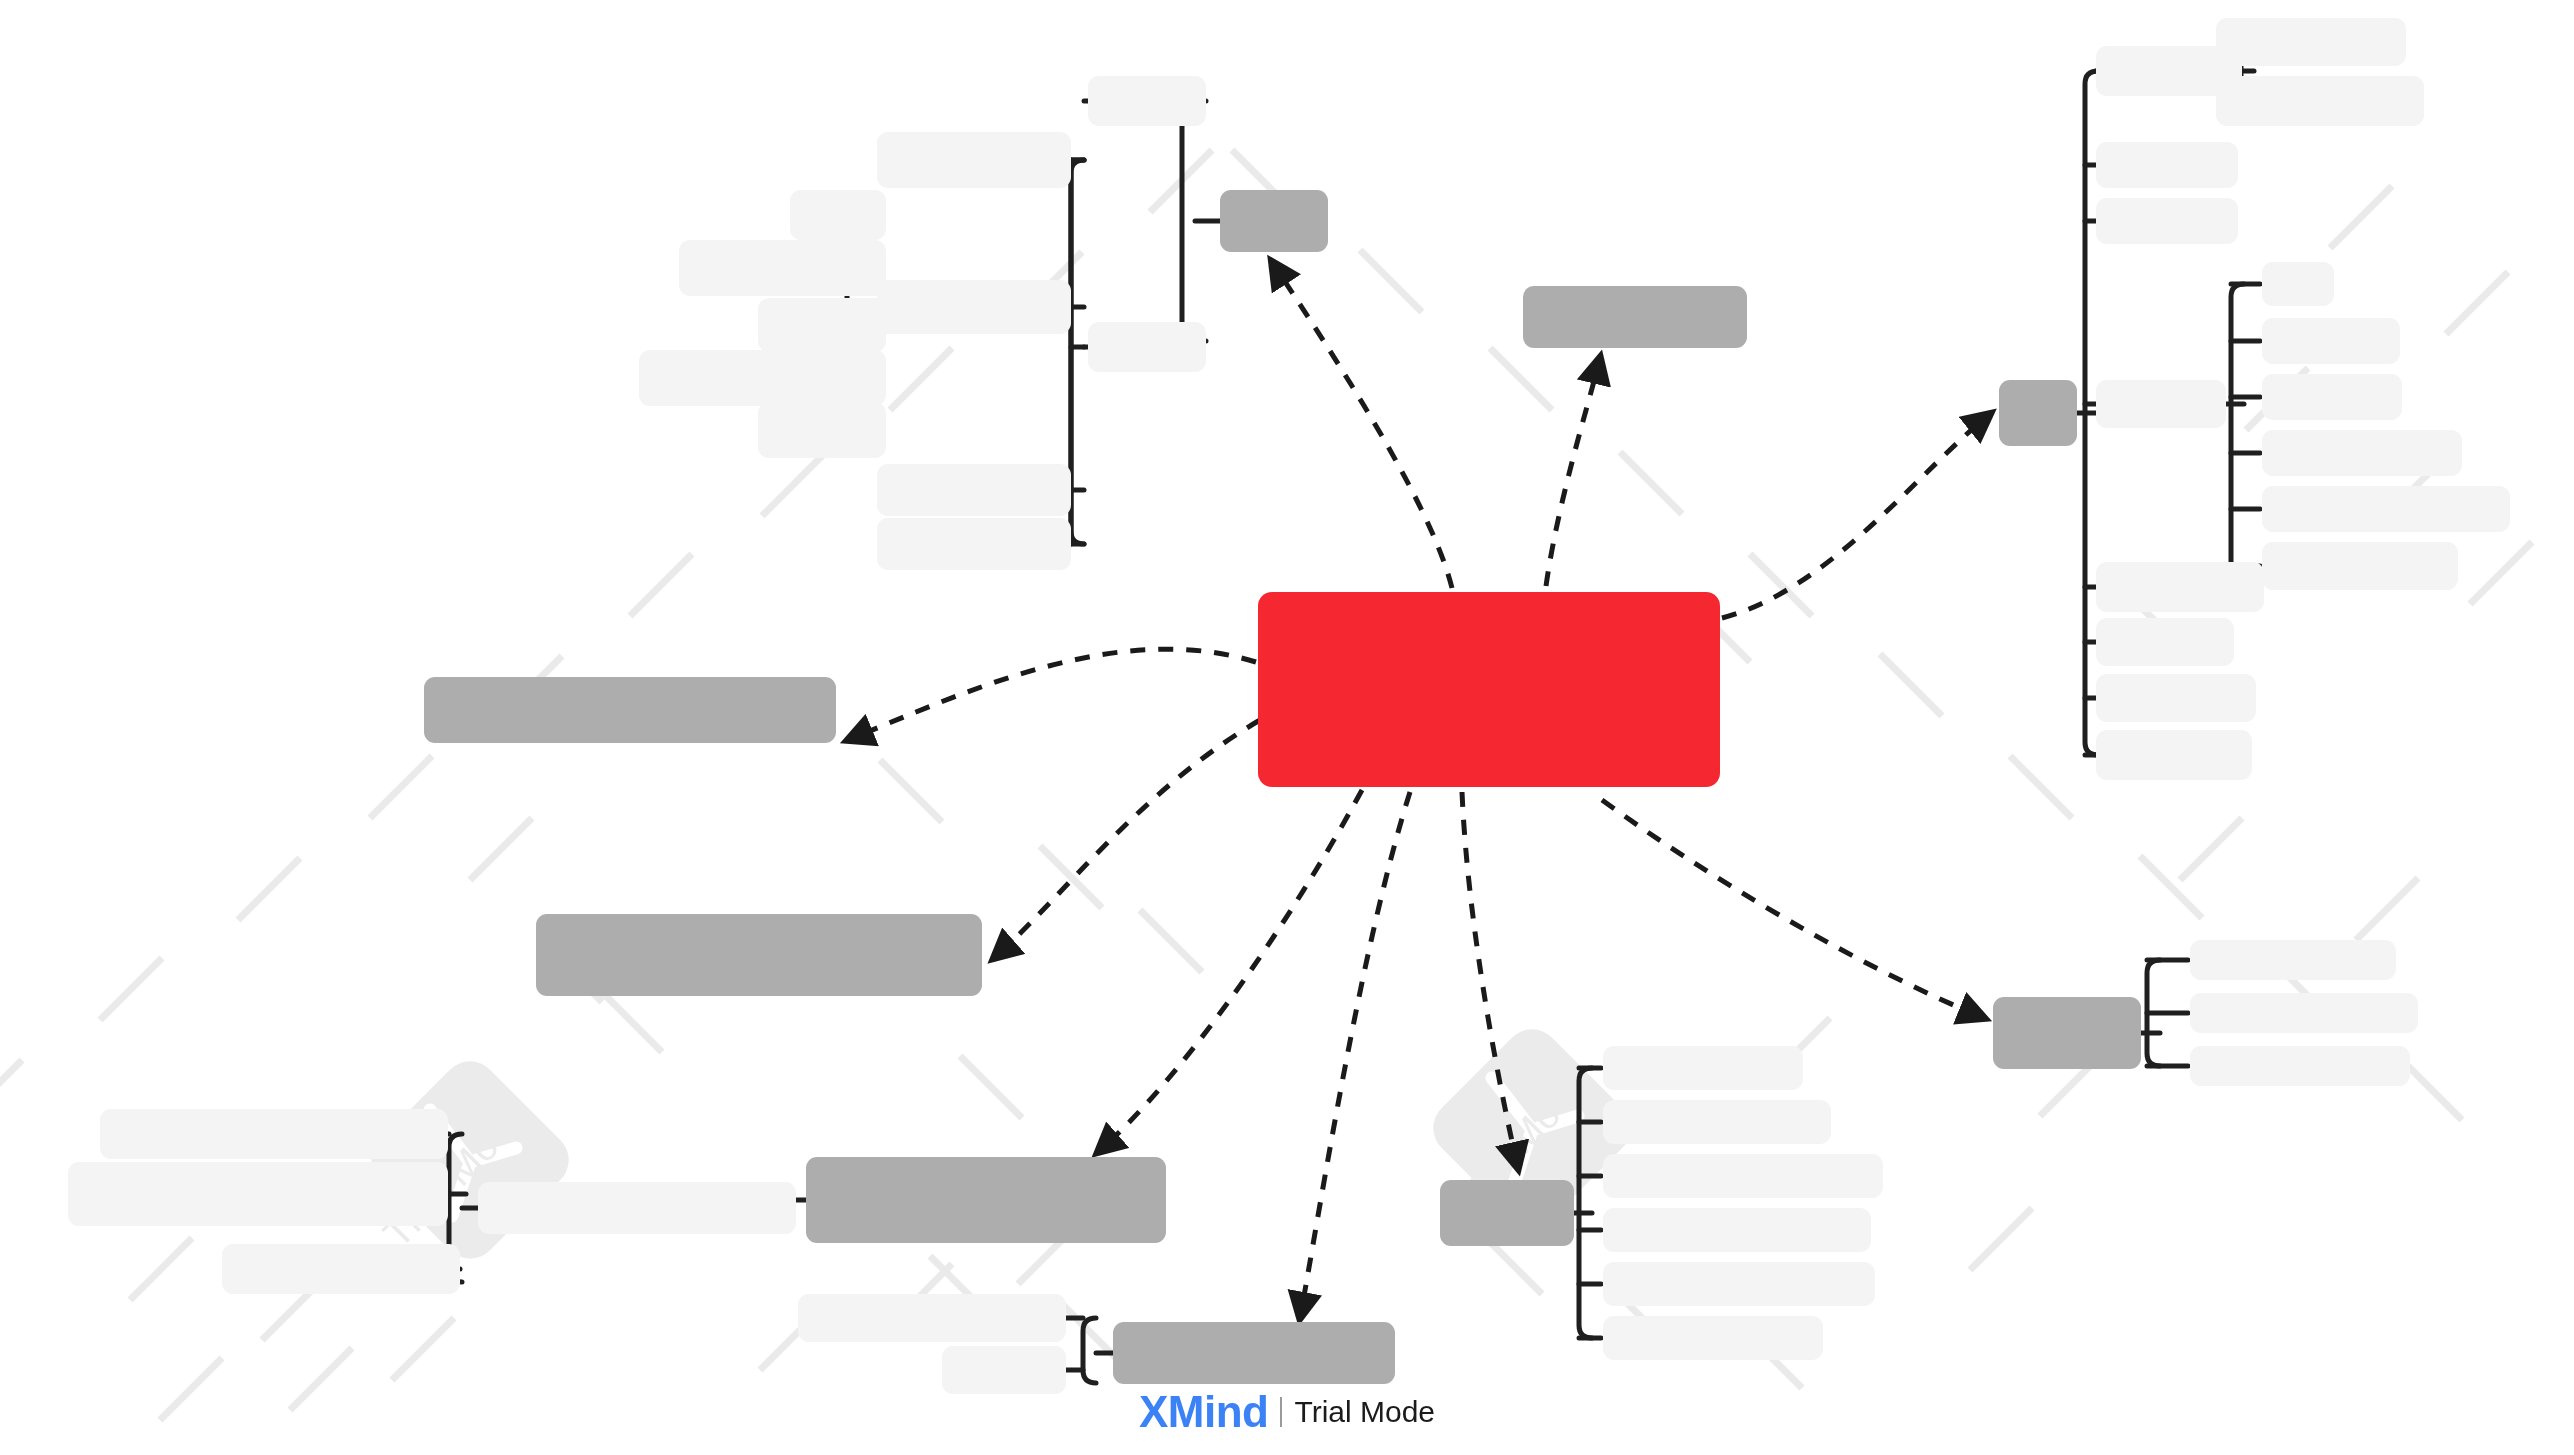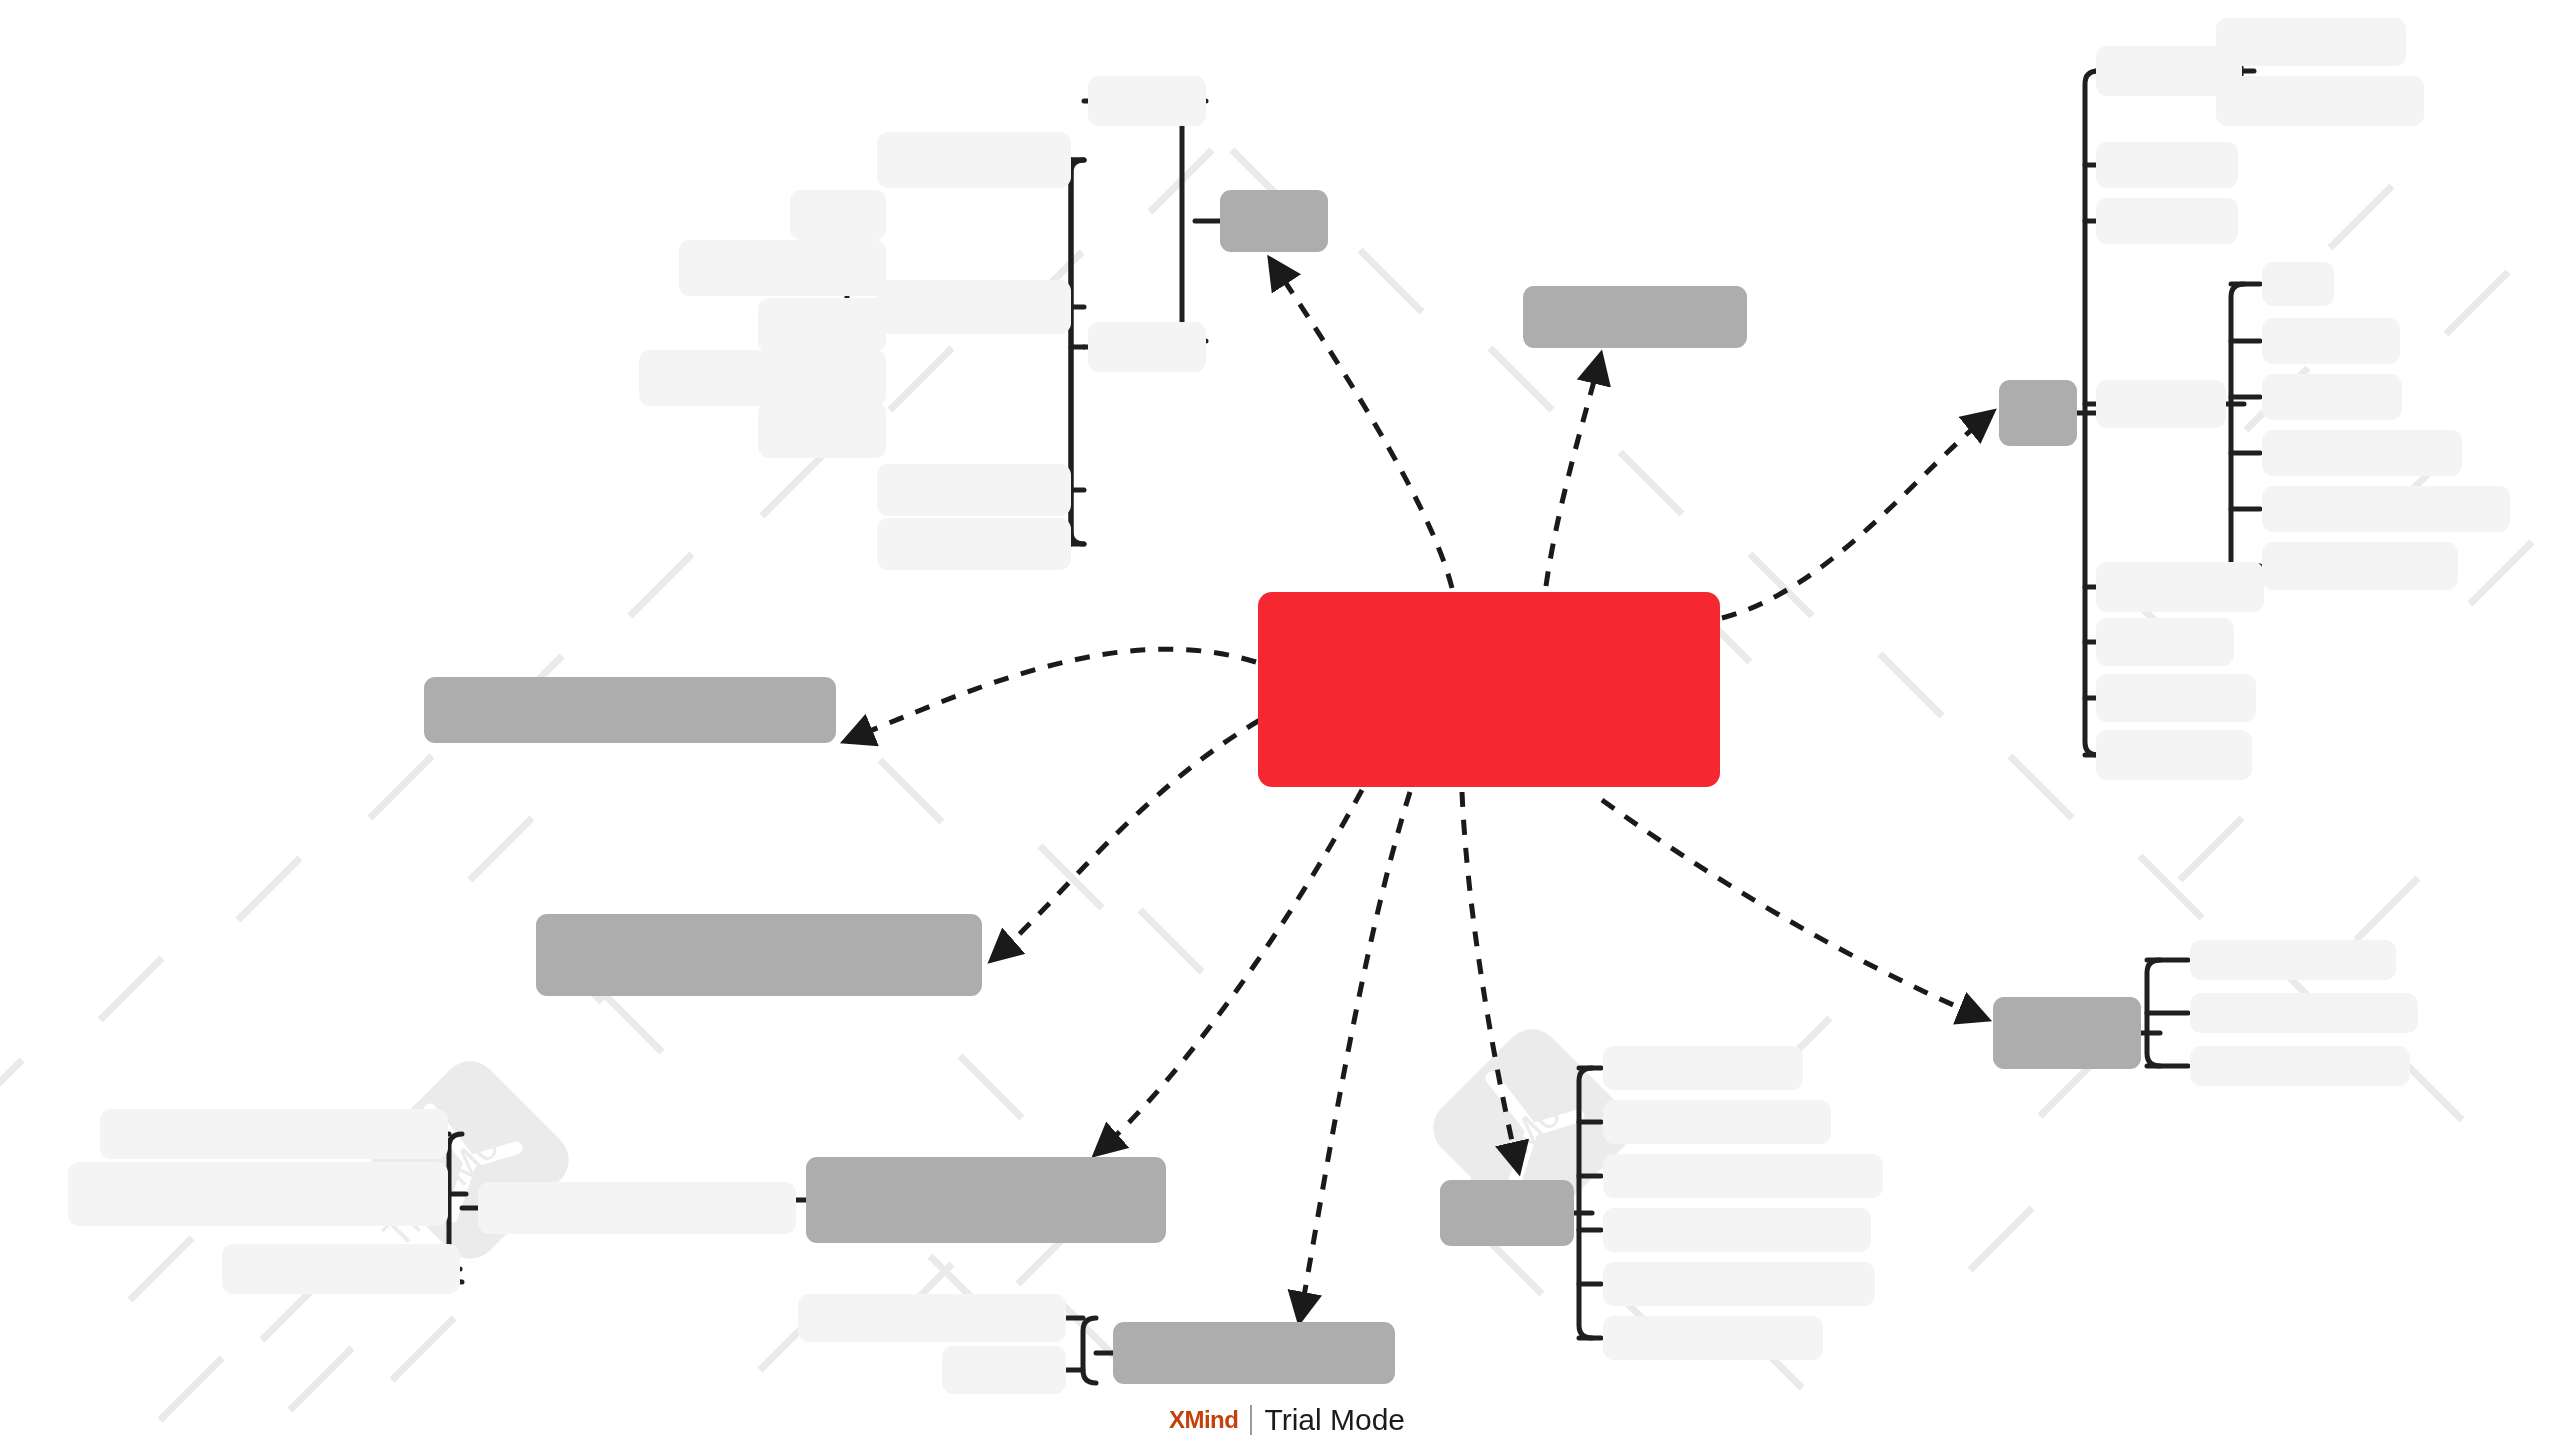--- a/index.html
+++ b/index.html
@@ -69,24 +69,24 @@
     position:absolute;
     left:0; right:0;
     bottom:18px;
     z-index:3;
     display:flex;
     align-items:center;
     justify-content:center;
     gap:12px;
   }
   #footer .brand{
-    font-size:24px;
+    font-size:44px;
     font-weight:bold;
     letter-spacing:-0.5px;
-    color:#c2410c;
+    color:#3b82f6;
   }
   #footer .divider{
     width:2px;
     height:30px;
     background:#9a9a9a;
   }
   #footer .mode{
     font-size:30px;
     color:#1b1b1b;
   }

